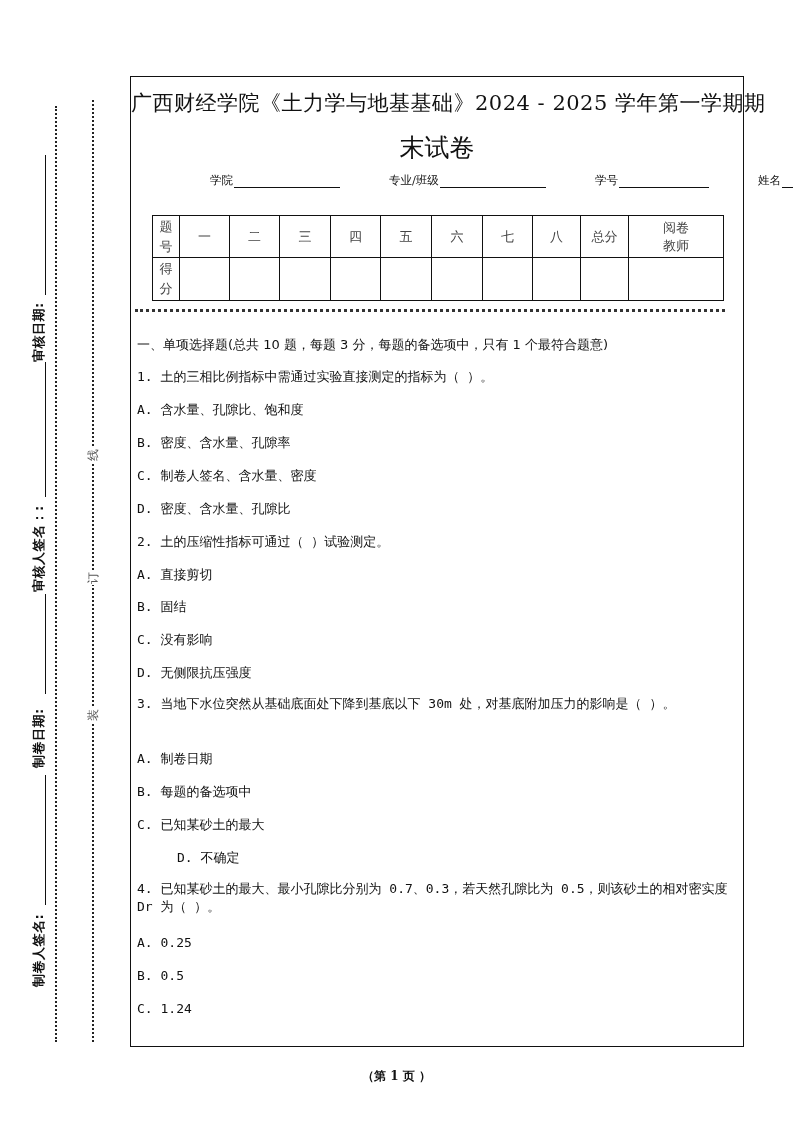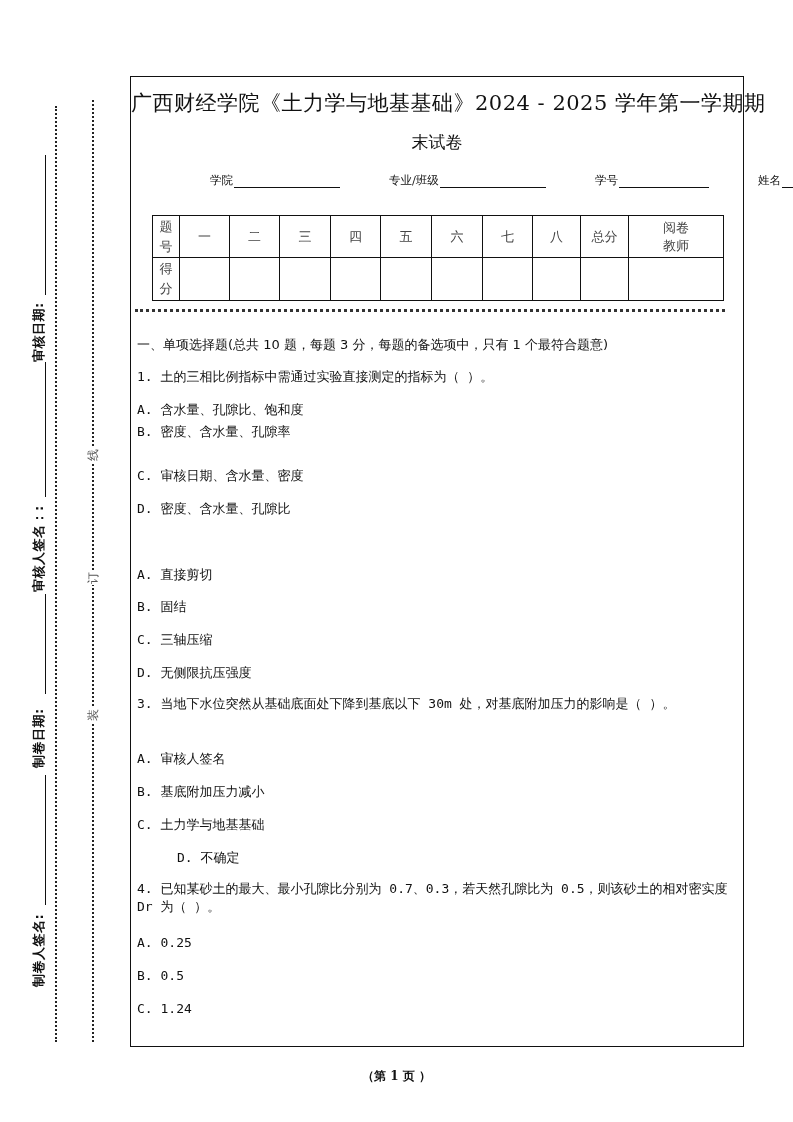--- a/index.html
+++ b/index.html
@@ -13,21 +13,21 @@
   .vline { position:absolute; width:1px; background:#111; }
   .dotline { position:absolute; width:0; border-left:2px dotted #222; }
   .bindchar { position:absolute; font-size:12px; color:#555; background:#fff;
               transform:rotate(-90deg); width:14px; text-align:center; line-height:14px; }
 
   
   .frame { position:absolute; left:130px; top:76px; width:614px; height:971px;
            border:1.5px solid #111; box-sizing:border-box; }
   .title1 { position:absolute; left:0; top:12px; width:100%; text-align:center;
             font-size:21px; letter-spacing:0.5px; white-space:nowrap; }
-  .title2 { position:absolute; left:0; top:54px; width:100%; text-align:center; font-size:17px; }
+  .title2 { position:absolute; left:0; top:54px; width:100%; text-align:center; font-size:25px; }
   .info { position:absolute; left:32px; top:96px; font-size:11.5px; white-space:nowrap;
           display:flex; align-items:flex-end; }
   .info .lbl { margin-right:1px;margin-left:47px; }
   .info .blank { display:inline-block; border-bottom:1px solid #111; height:12px; margin-right:2px; }
 
   table.score { position:absolute; left:21px; top:138px; border-collapse:collapse;
                 font-size:13px; color:#444; }
   table.score td { border:1.2px solid #111; text-align:center; padding:0; }
   table.score td.head { width:26px; line-height:20px; font-size:13px; }
   .sep { position:absolute; left:4px; top:232px; width:590px; border-top:3px dotted #333; }
@@ -116,33 +116,34 @@
     </tr>
   </tbody>
     </table>
 
   <div class="sep"></div>
 
   <div class="q" style="top:259px; font-family:'DejaVu Sans','Liberation Sans',sans-serif; font-size:13px;">一、单项选择题(总共 10 题，每题 3 分，每题的备选项中，只有 1 个最符合题意)</div>
 
   <div class="q" style="top:291px;">1. 土的三相比例指标中需通过实验直接测定的指标为（  ）。</div>
   <div class="q" style="top:324px;">A. 含水量、孔隙比、饱和度</div>
-  <div class="q" style="top:346px;">B. 密度、含水量、孔隙率</div>
-  <div class="q" style="top:390px;">C. 审核日期、含水量、密度</div>
+  <div class="q" style="top:357px;">B. 密度、含水量、孔隙率</div>
+  <div class="q" style="top:390px;">C. 制卷人签名、含水量、密度</div>
   <div class="q" style="top:423px;">D. 密度、含水量、孔隙比</div>
 
+  <div class="q" style="top:456px;">2. 土的压缩性指标可通过（  ）试验测定。</div>
   <div class="q" style="top:489px;">A. 直接剪切</div>
   <div class="q" style="top:521px;text-align:right;">B. 固结</div>
-  <div class="q" style="top:554px;">C. 三轴压缩</div>
+  <div class="q" style="top:554px;">C. 没有影响</div>
   <div class="q" style="top:587px;">D. 无侧限抗压强度</div>
 
   <div class="q wrap" style="top:618px;">3. 当地下水位突然从基础底面处下降到基底以下 30m 处，对基底附加压力的影响是（  ）。</div>
-  <div class="q" style="top:673px;">A. 审核人签名</div>
-  <div class="q" style="top:706px;">B. 基底附加压力减小</div>
-  <div class="q" style="top:739px;">C. 土力学与地基基础</div>
+  <div class="q" style="top:673px;">A. 制卷日期</div>
+  <div class="q" style="top:706px;">B. 每题的备选项中</div>
+  <div class="q" style="top:739px;">C. 已知某砂土的最大</div>
   <div class="q" style="top:772px;padding-left:40px;">D. 不确定</div>
 
   <div class="q wrap" style="top:803px;">4. 已知某砂土的最大、最小孔隙比分别为 0.7、0.3，若天然孔隙比为 0.5，则该砂土的相对密实度Dr 为（  ）。</div>
   <div class="q" style="top:858px;">A. 0.25</div>
   <div class="q" style="top:891px;">B. 0.5</div>
   <div class="q" style="top:924px;">C. 1.24</div>
 </div>
 
 <div class="pagefoot">（第 1 页 ）</div>
 

